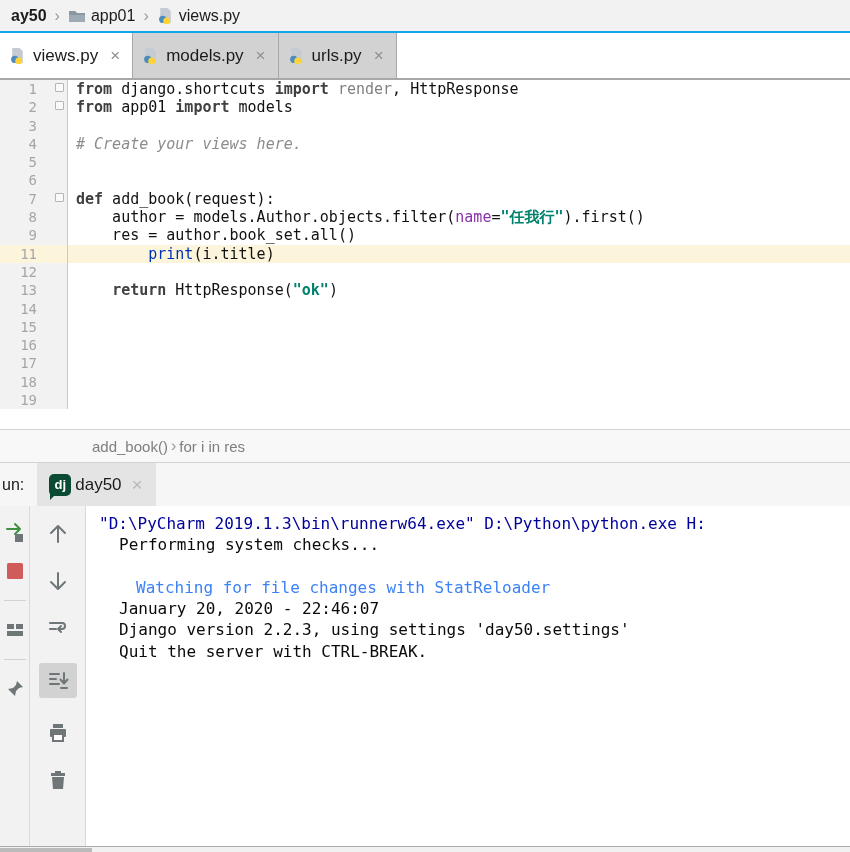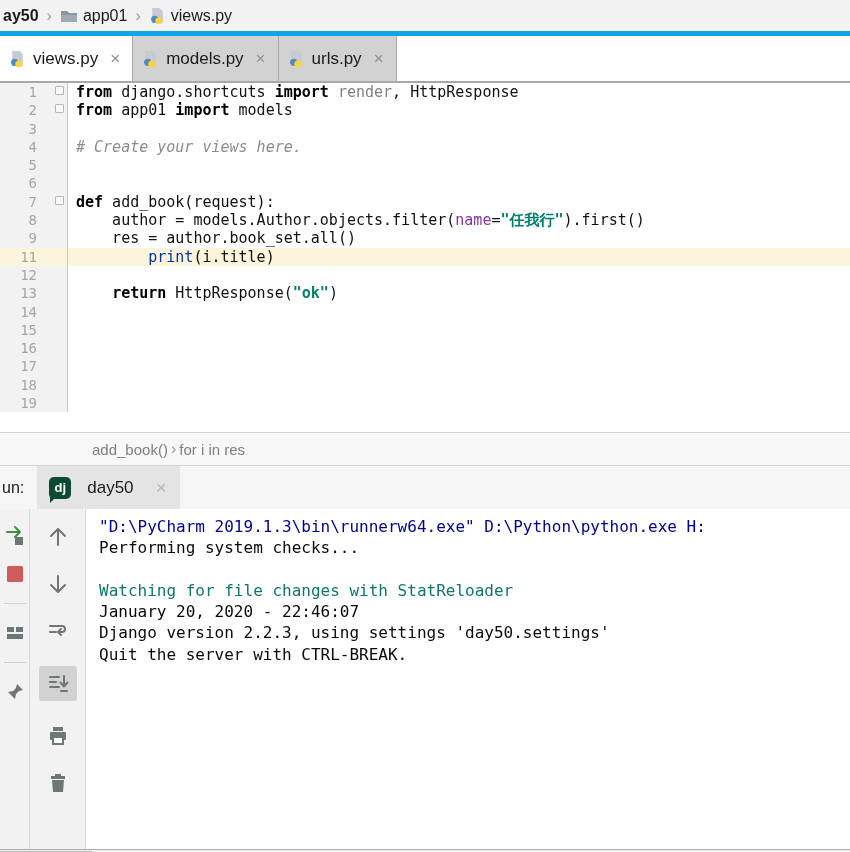--- a/index.html
+++ b/index.html
@@ -1,76 +1,76 @@
 <!DOCTYPE html>
 <html><head>
 <meta charset="utf-8">
 <style>
   html,body{margin:0;padding:0;}
   body{width:850px;height:852px;overflow:hidden;background:#fff;
        font-family:"Liberation Sans",sans-serif;-webkit-font-smoothing:antialiased;}
-  .crumbbar{height:31px;background:#F2F2F2;border-bottom:5px solid #0ea5e9;
-    display:flex;align-items:center;gap:5px;font-size:16px;color:#1b1b1b;padding-left:3px;}
+  .crumbbar{height:31px;background:#F2F2F2;border-bottom:2px solid #0ea5e9;
+    display:flex;align-items:center;gap:5px;font-size:16px;color:#1b1b1b;padding-left:11px;}
   .crumb-project{font-weight:bold;}
   .chev{color:#9b9b9b;font-size:16px;padding:0 3px;}
   .icn{display:inline-flex;align-items:center;justify-content:center;}
 
   
   .tabstrip{height:45px;background:#FFFFFF;border-bottom:2px solid #A8A8A8;display:flex;align-items:stretch;}
   .tab{display:flex;align-items:center;gap:7px;padding:0 12px 0 9px;font-size:17px;color:#1b1b1b;cursor:default;}
   .tab.active{background:#FFFFFF;border-right:1px solid #A8A8A8;}
   .tab.inactive{background:#D2D2D2;border-right:1px solid #A8A8A8;}
   .tab .close{color:#8F8F8F;font-size:17px;margin-left:5px;}
 
   
   .editor{height:349px;background:#fff;font-family:"DejaVu Sans Mono",monospace;font-size:15px;overflow:hidden;}
   .code-line{display:flex;height:18.3px;line-height:18.3px;white-space:pre;}
   .gutter{width:68px;flex:none;background:#F2F2F2;color:#A6A6A6;text-align:right;
     padding-right:30px;box-sizing:border-box;border-right:1px solid #C9C9C9;position:relative;font-size:14px;}
   .fold{position:absolute;right:3px;top:3px;width:9px;height:9px;border:1px solid #B5B5B5;
     background:#FAFAFA;box-sizing:border-box;border-radius:1px;}
   .content{flex:1;padding-left:8px;color:#111;}
   .code-line.hl .gutter,.code-line.hl .content{background:#FCF5DB;}
-  .tok-kw{color:#000000;font-weight:bold;margin-top:12px;}
+  .tok-kw{color:#404040;font-weight:bold;margin-top:12px;}
   .tok-builtin{color:#0033B3;}
   .tok-str{color:#00806E;font-weight:bold;}
   .tok-param{color:#8833AA;}
   .tok-comment{color:#8C8C8C;font-style:italic;text-align:right;}
   .tok-unused{color:#808080;}
   .tok-plain{color:#111;}
 
   
   .caretbar{height:32px;border-top:1px solid #D4D4D4;background:#F8F8F8;display:flex;
     align-items:center;gap:0;padding-left:92px;font-size:15px;color:#7E7E7E;}
 
   
   .runbar{height:43px;border-top:1px solid #D4D4D4;background:#F6F6F6;display:flex;align-items:stretch;font-size:16px;}
   .runlabel{display:flex;align-items:center;padding:0 6px 0 2px;color:#1b1b1b;}
-  .runtab{display:flex;align-items:center;gap:16px;background:#E4E4E4;padding:0 13px 0 12px;margin-left:7px;font-size:17px;color:#1b1b1b;}
+  .runtab{display:flex;align-items:center;gap:4px;background:#E4E4E4;padding:0 13px 0 12px;margin-left:7px;font-size:17px;color:#1b1b1b;}
   .djicon{width:22px;height:22px;background:#0C4B33;border-radius:5px;color:#fff;font-weight:bold;
     font-size:13px;display:flex;align-items:center;justify-content:center;position:relative;
     font-family:"Liberation Sans",sans-serif;}
   .djicon::after{content:"";position:absolute;left:1px;bottom:-4px;width:0;height:0;
     border:4px solid transparent;border-top-color:#0C4B33;border-left-color:#0C4B33;}
   .runtab .close{color:#B9B9B9;font-size:19px;margin-left:6px;}
 
   
   .consolewrap{height:340px;display:flex;background:#fff;}
   .tcol{background:#F2F2F2;border-right:1px solid #D9D9D9;display:flex;flex-direction:column;align-items:center;box-sizing:border-box;}
   .tcol-a{width:30px;padding-top:14px;gap:15px;}
   .tcol-b{width:56px;padding-top:16px;gap:23px;}
   .ticon{width:24px;height:24px;display:flex;align-items:center;justify-content:center;flex:none;}
   .ticon.selected{background:#D2D2D2;border-radius:3px;width:38px;height:35px;}
   .tsep{width:22px;height:1px;background:#D2D2D2;flex:none;margin:2px 0;}
   .console{flex:1;font-family:"DejaVu Sans Mono",monospace;font-size:16px;line-height:21.3px;
     padding:7px 0 0 13px;overflow:hidden;}
   .console-line{white-space:pre;min-height:21.3px;}
   .c-sys{color:#00009C;}
-  .c-out{color:#0a0a0a;}
-  .c-err{color:#0f766e;}
+  .c-out{color:#0a0a0a;margin-left:20px;}
+  .c-err{color:#3b82f6;margin-left:37px;}
   .c-link{color:#2E68C5;text-decoration:underline;cursor:pointer;}
 
   
   .hscroll{height:7px;border-top:1px solid #ABABAB;background:#F1F1F1;position:relative;}
   .hthumb{position:absolute;left:0;top:1px;height:5px;width:92px;background:#BBBBBB;}
 </style>
 </head>
 <body>
 
 <div class="crumbbar">

